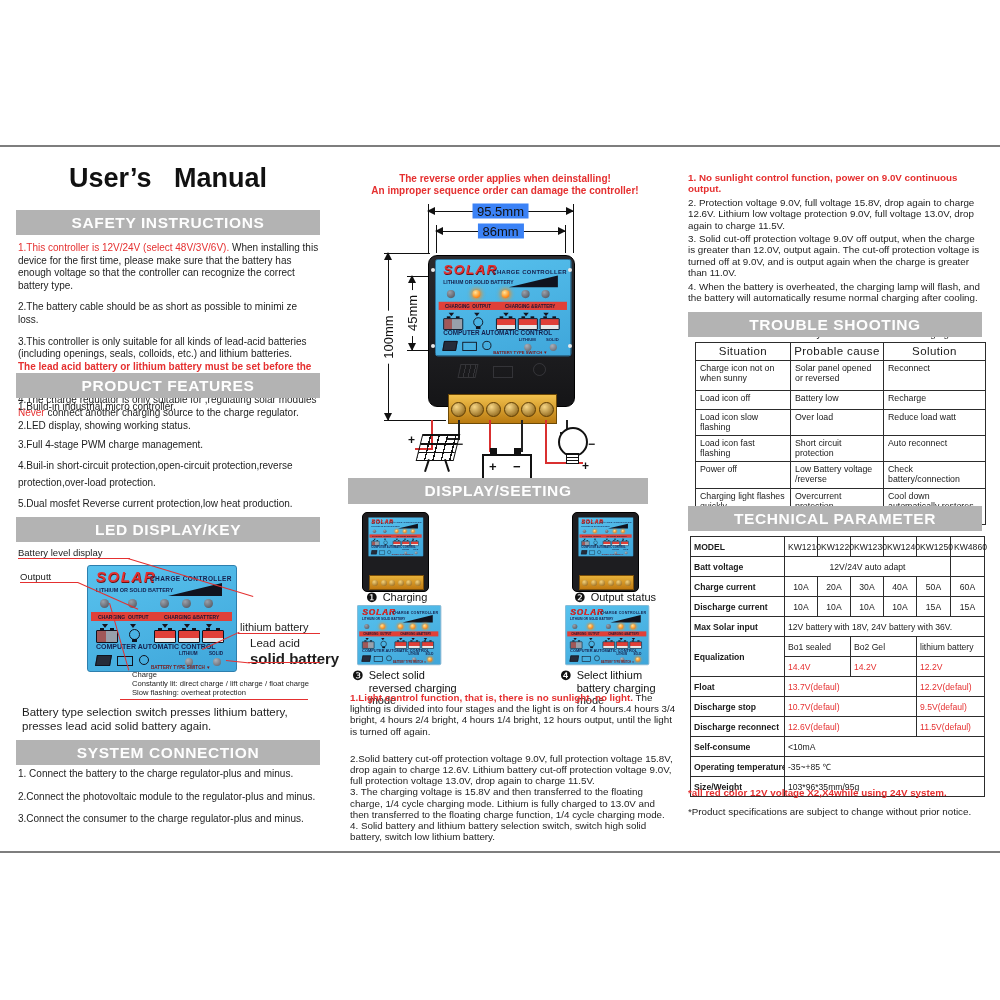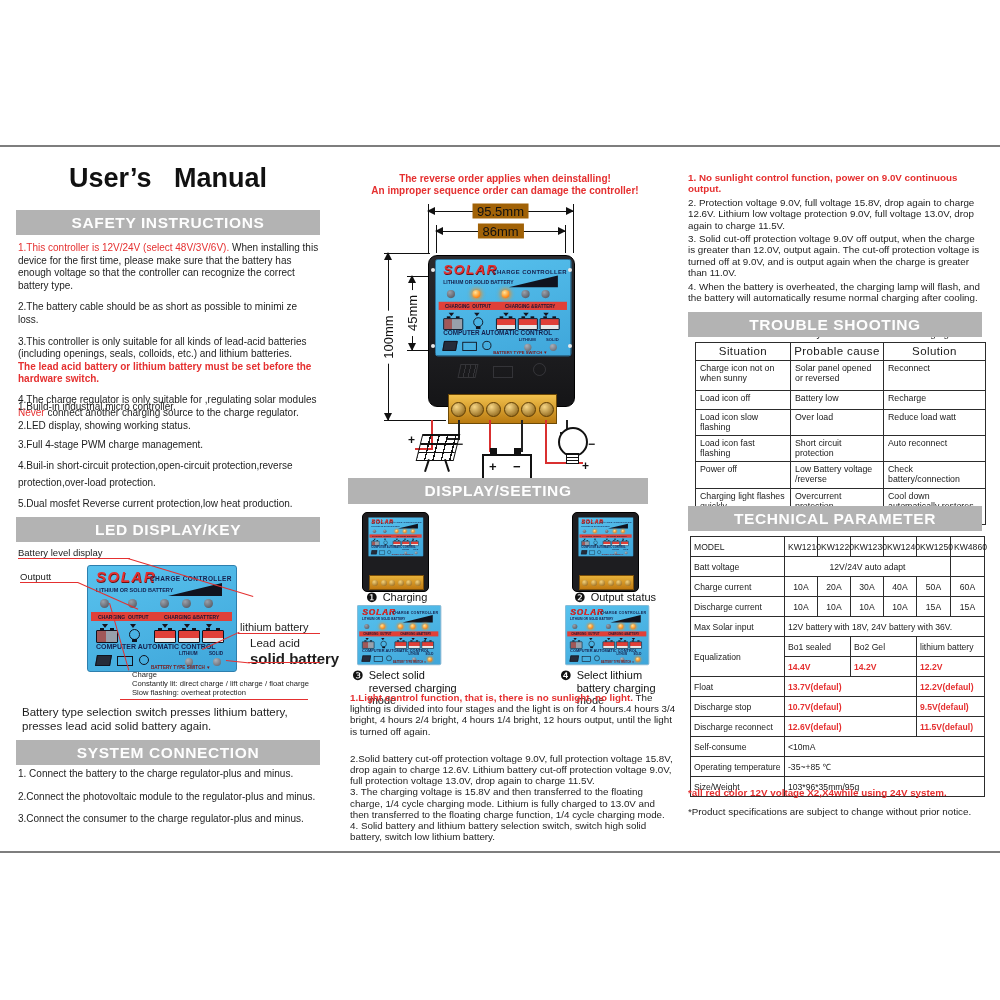--- a/index.html
+++ b/index.html
@@ -73,21 +73,21 @@
   #dterm{position:absolute;left:19px;top:138px;width:107px;height:28px;border:1px solid #6e4a06;
          background:linear-gradient(#f2c24e,#b97a10);display:flex;justify-content:space-evenly;align-items:center;}
   #dterm i{width:13px;height:13px;border-radius:50%;background:radial-gradient(circle at 35% 30%,#f7d786,#7c5208);
            border:1px solid #5e3e06;}
   
   .dimh{position:absolute;height:0;border-top:1.4px solid #111;}
   .dimh::before,.dimh::after{content:"";position:absolute;top:-4.7px;width:0;height:0;
       border-top:4px solid transparent;border-bottom:4px solid transparent;}
   .dimh::before{left:-1px;border-right:8px solid #111;}
   .dimh::after{right:-1px;border-left:8px solid #111;}
-  .dimh span{position:absolute;left:50%;top:-1px;transform:translate(-50%,-50%);background:#a16207;
+  .dimh span{position:absolute;left:50%;top:-1px;transform:translate(-50%,-50%);background:#3b82f6;
       padding:0 5px;font-size:13px;color:#111;white-space:nowrap;}
   .dimv{position:absolute;width:0;border-left:1.4px solid #111;}
   .dimv::before,.dimv::after{content:"";position:absolute;left:-4.7px;width:0;height:0;
       border-left:4px solid transparent;border-right:4px solid transparent;}
   .dimv::before{top:-1px;border-bottom:8px solid #111;}
   .dimv::after{bottom:-1px;border-top:8px solid #111;}
   .dimv span{position:absolute;left:-1px;top:50%;transform:translate(-50%,-50%) rotate(-90deg);
       background:#fff;padding:0 5px;font-size:13px;color:#111;white-space:nowrap;}
   .ext{position:absolute;background:#111;}
   
@@ -124,41 +124,42 @@
   .lbl{position:absolute;font-size:9.5px;font-weight:normal;color:#1d1d1d;white-space:nowrap;}
   
   table{border-collapse:collapse;table-layout:fixed;}
   #trouble-table{position:absolute;left:695px;top:342px;width:290px;}
   #trouble-table td,#trouble-table th{border:1.6px solid #2c2c2c;padding:2px 4px;vertical-align:top;
       font-size:8.8px;line-height:10.5px;text-align:left;font-weight:normal;color:#1a1a1a;}
   #trouble-table th{font-size:11.5px;text-align:center;padding:3px 2px;letter-spacing:.4px;}
   #tech-table{position:absolute;left:690px;top:536px;width:294px;}
   #tech-table td{border:1.6px solid #2c2c2c;padding:2px 3px;font-size:8.6px;line-height:10px;
       color:#1a1a1a;vertical-align:middle;height:15px;}
-  #tech-table td.lbl-c{white-space:nowrap;overflow:hidden;}
+  #tech-table td.lbl-c{white-space:nowrap;overflow:hidden;font-weight:bold;}
   #tech-table td.c{text-align:center;}
-  #tech-table td.rv{color:#e53030;font-weight:bold;}
+  #tech-table td.rv{color:#e53030;font-weight:normal;}
 </style>
 </head>
 <body>
 
 <div id="page">
   <div class="hr" style="top:145px"></div>
   <div class="hr" style="top:851px"></div>
 
   <div id="title">User’s   Manual</div>
 
   <div class="bar" style="left:16px;top:210px;width:304px">SAFETY INSTRUCTIONS</div>
   <div class="txt" style="left:18px;top:242px;width:302px">
     <p><span class="red">1.This controller is 12V/24V (select 48V/3V/6V).</span><span>  When installing this device for the first time, please make sure that the battery has enough voltage so that the controller can recognize the correct battery type.</span></p>
     <p>2.The battery cable should be as short as possible to minimi ze loss.</p>
     <p style="margin-bottom:8px"><span>3.This controller is only suitable for all kinds of lead-acid batteries (including openings, seals, colloids, etc.) and lithium batteries.</span><br><span class="red b">The lead acid battery or lithium battery must be set before the hardware switch.</span></p>
     <p><span>4.The charge regulator is only suitable for ,regulating solar modules </span><span class="red">Never</span><span> connect another charging source to the charge regulator.</span></p>
   </div>
 
+  <div class="bar" style="left:16px;top:373px;width:304px">PRODUCT  FEATURES</div>
   <div class="txt" style="left:18px;top:400px;width:302px;line-height:13px">
     <p style="margin-bottom:6px">1.Build-in industrial micro controller.</p>
     <p style="margin-bottom:6px">2.LED display, showing working status.</p>
     <p style="margin-bottom:6px">3.Full 4-stage PWM  charge management.</p>
     <p style="margin-bottom:6px;line-height:17px">4.Buil-in short-circuit protection,open-circuit protection,reverse protection,over-load protection.</p>
     <p>5.Dual mosfet Reverse current protection,low heat production.</p>
   </div>
 
   <div class="bar" style="left:16px;top:517px;width:304px">LED DISPLAY/KEY</div>
 

